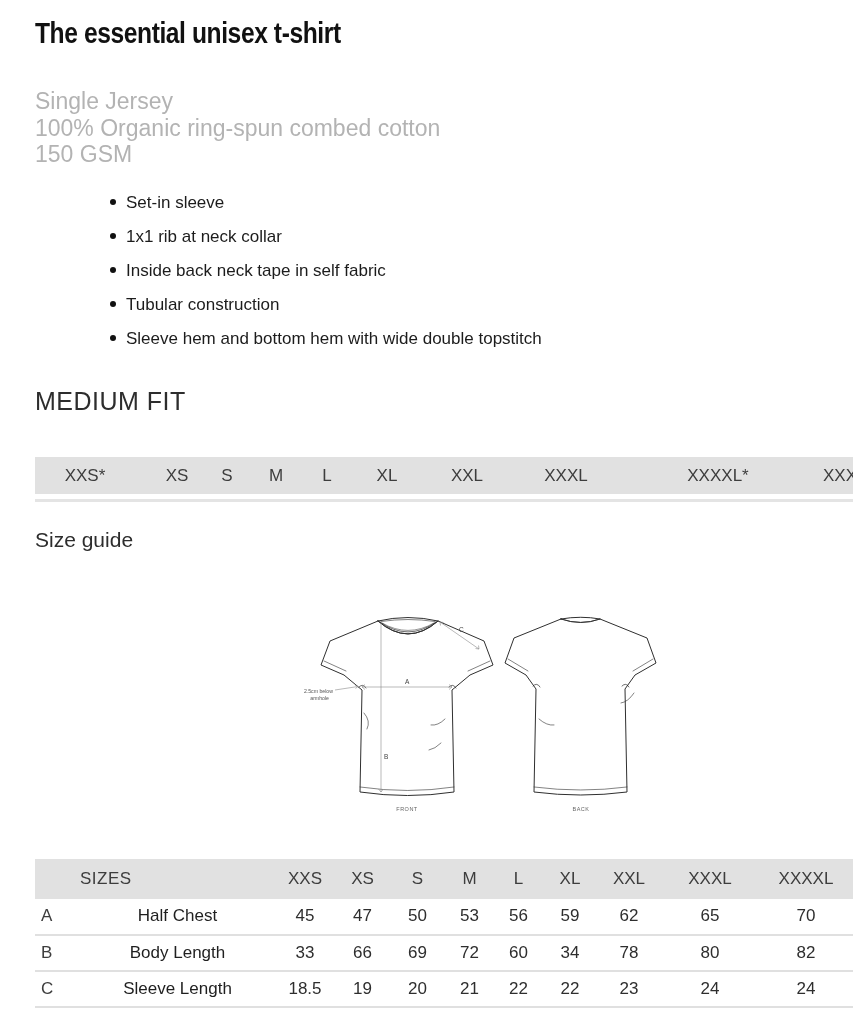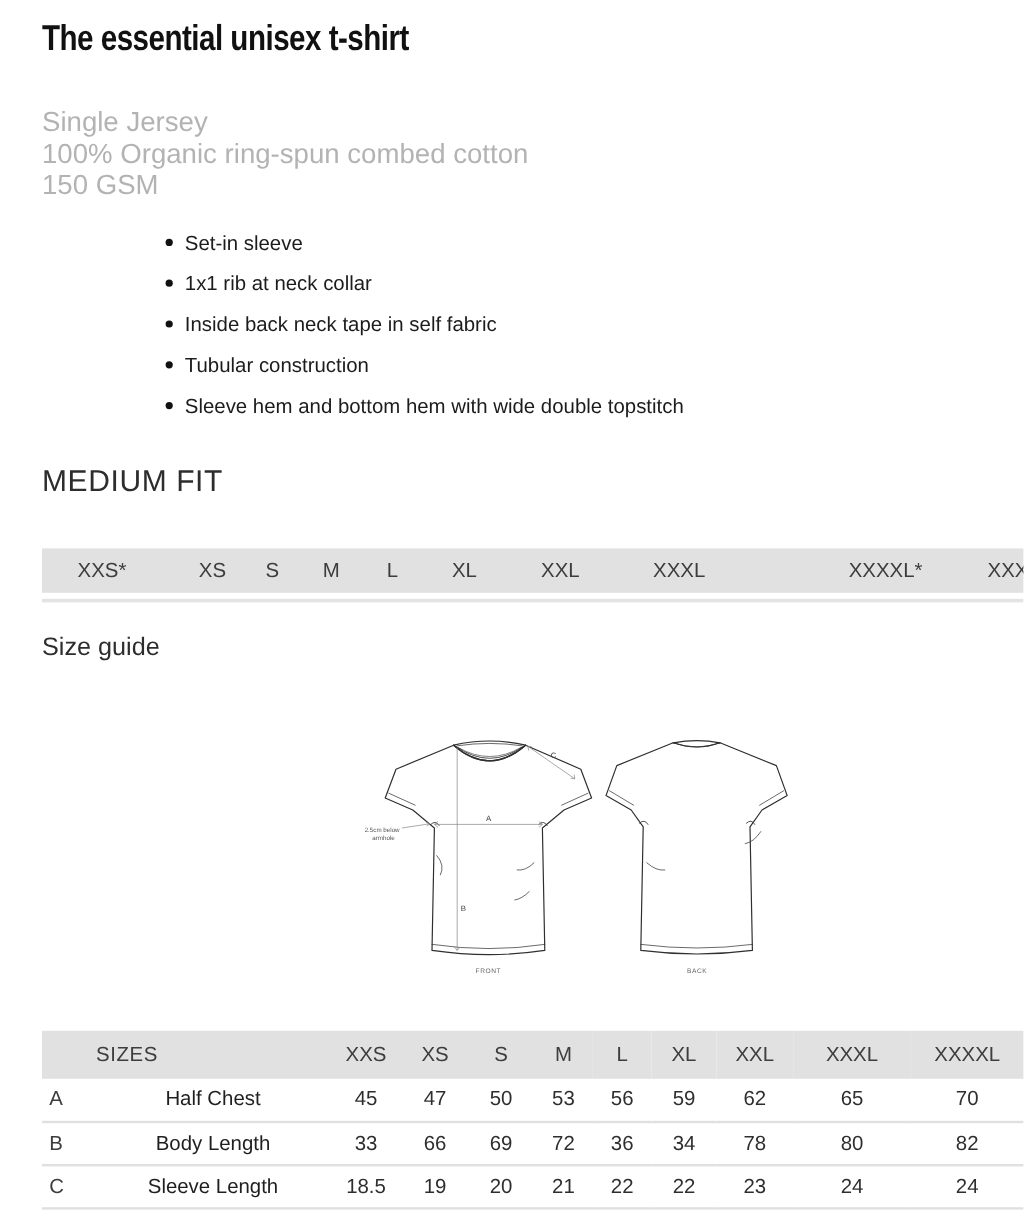--- a/index.html
+++ b/index.html
@@ -34,21 +34,20 @@
     margin-top: 26px;
     list-style: none;
     padding-left: 126px;
   }
   ul.features li {
     position: relative;
     font-size: 17px;
     line-height: 17px;
     margin-bottom: 17px;
     color: #1c1c1c;
-    margin-left: 28px;
   }
   ul.features li .dot {
     position: absolute;
     left: -16px;
     top: 5px;
     width: 6px;
     height: 6px;
     border-radius: 50%;
     background: #111;
   }
@@ -155,21 +154,21 @@
 
   <div class="sizes-bar">
     <span class="size-chip" style="left:50px">XXS*</span>
     <span class="size-chip" style="left:142px">XS</span>
     <span class="size-chip" style="left:192px">S</span>
     <span class="size-chip" style="left:241px">M</span>
     <span class="size-chip" style="left:292px">L</span>
     <span class="size-chip" style="left:352px">XL</span>
     <span class="size-chip" style="left:432px">XXL</span>
     <span class="size-chip" style="left:531px">XXXL</span>
-    <span class="size-chip" style="left:703px">XXXXL*</span>
+    <span class="size-chip" style="left:683px">XXXXL*</span>
     <span class="size-chip" style="left:805px">XXX</span>
   </div>
   <div class="bar-rule"></div>
 
   <h3 class="size-guide-heading">Size guide</h3>
 
   <div class="diagram-wrap">
     <svg width="390" height="220" viewBox="0 0 390 220">
       <defs></defs>
 
@@ -286,21 +285,21 @@
         <td>65</td>
         <td>70</td>
       </tr>
       <tr>
         <td class="row-letter">B</td>
         <td class="row-name">Body Length</td>
         <td>33</td>
         <td>66</td>
         <td>69</td>
         <td>72</td>
-        <td>36</td>
+        <td>60</td>
         <td>34</td>
         <td>78</td>
         <td>80</td>
         <td>82</td>
       </tr>
       <tr>
         <td class="row-letter">C</td>
         <td class="row-name">Sleeve Length</td>
         <td>18.5</td>
         <td>19</td>

